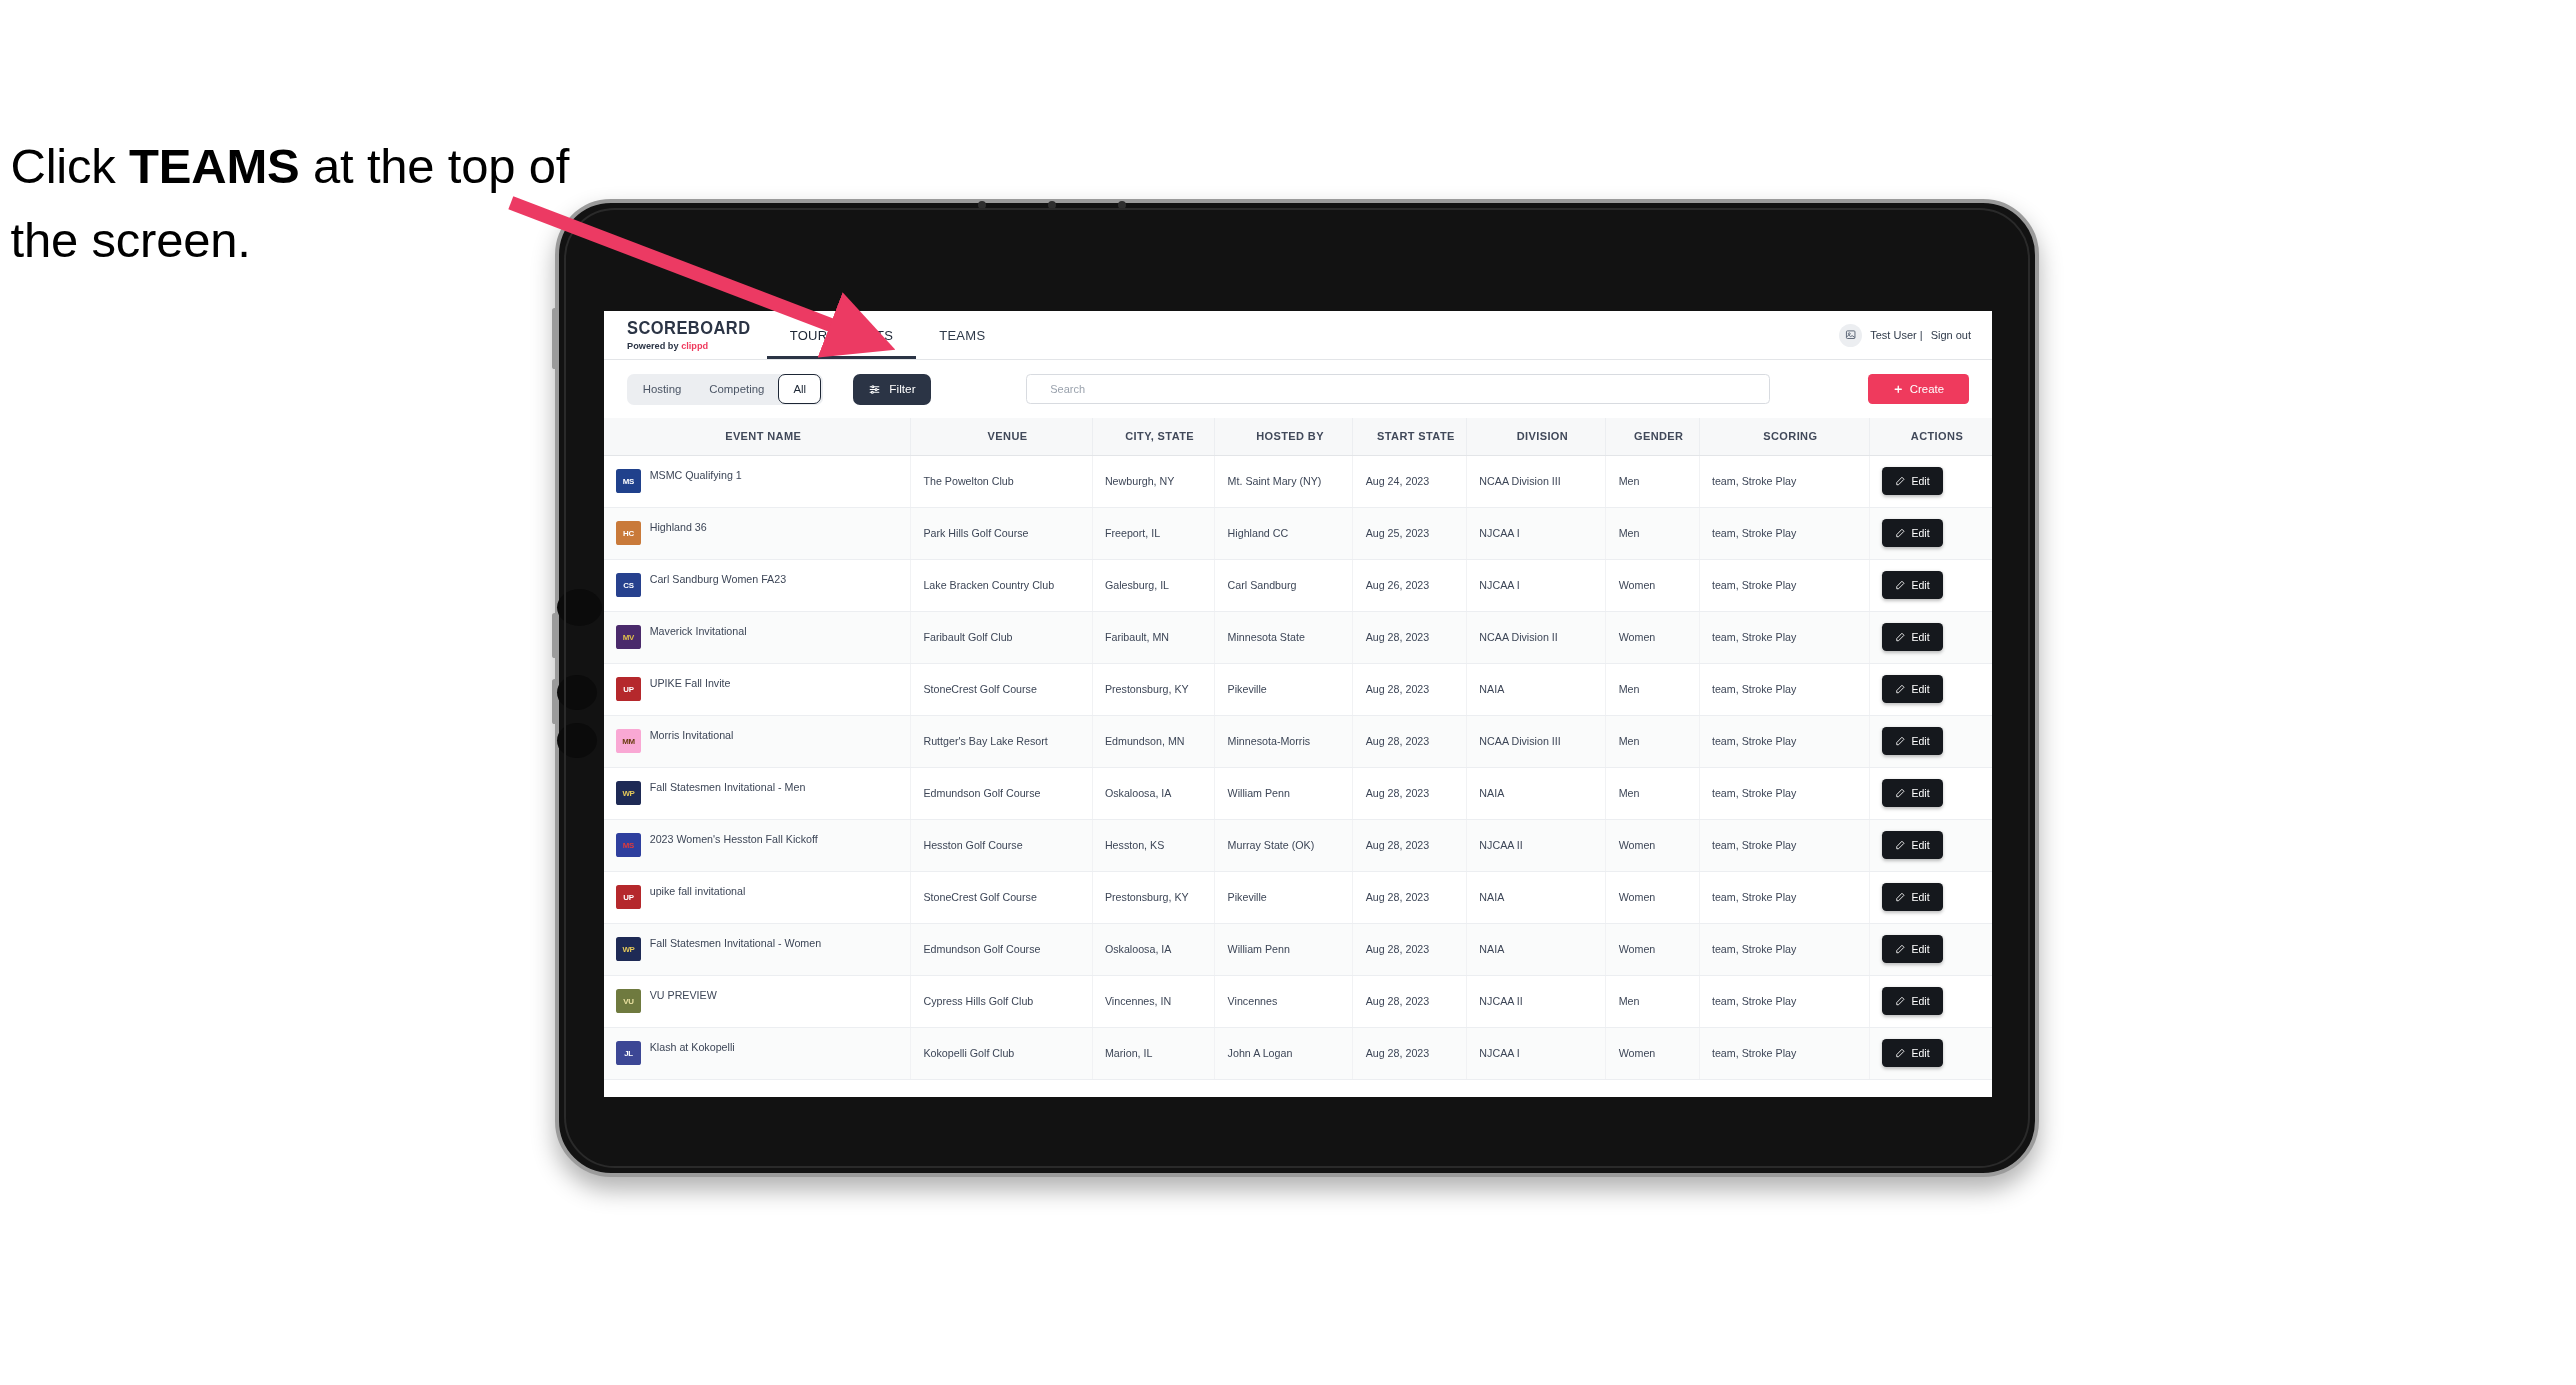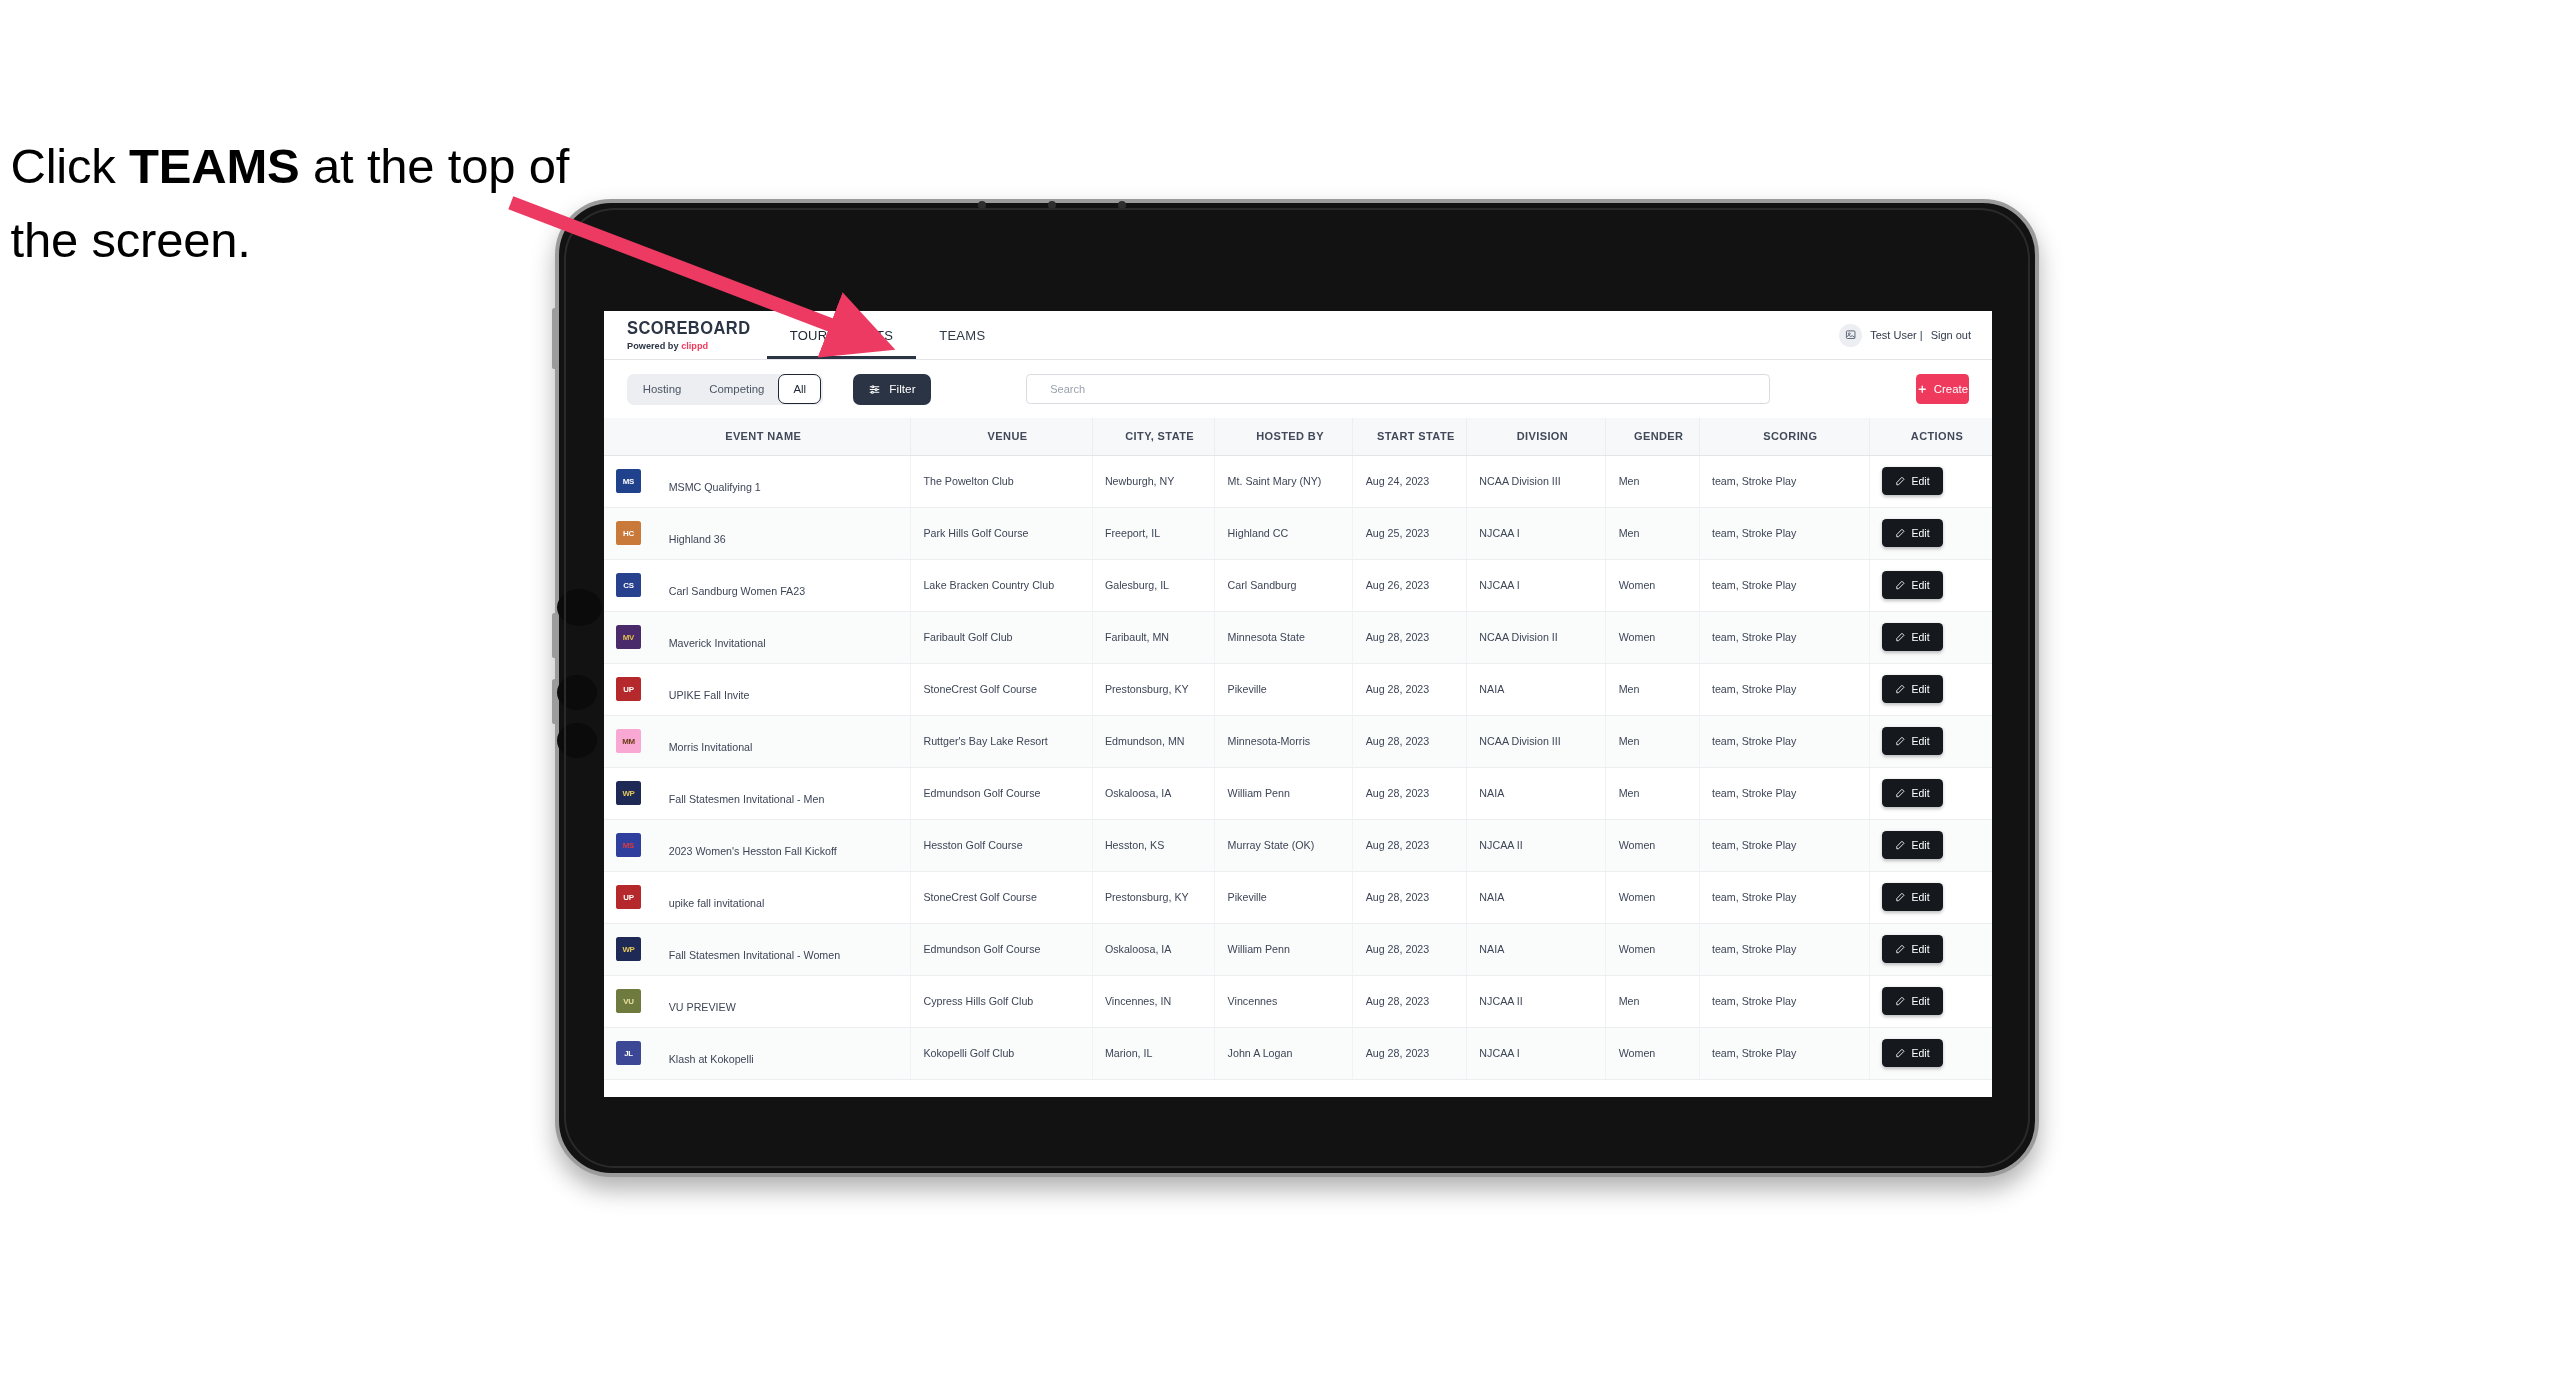--- a/index.html
+++ b/index.html
@@ -132,21 +132,21 @@
     border:0.9px solid #d8dbe0; border-radius:4.4px;
     padding:0 23px; font-size:11px; color:#2f3a4a;
     font-family:"Liberation Sans", sans-serif; background:#fff;
     outline:none;
   }
   .search-input::placeholder { color:#9aa2ad; }
   .create-btn {
     margin-left:auto;
     display:flex; align-items:center; gap:6.1px;
     background:#ef3a5d; color:#fff; height:30px;
-    border-radius:4.4px; padding:0 1px; font-size:11.4px; cursor:pointer;
+    border-radius:4.4px; padding:0 25px; font-size:11.4px; cursor:pointer;
     border:none; font-family:"Liberation Sans", sans-serif;
   }
 
   
   .table-scroll { height: 679px; overflow:hidden; }
   table { width:100%; border-collapse:collapse; table-layout:fixed; }
   thead th {
     background:#f7f8f9;
     font-size:11px; font-weight:600; letter-spacing:0.4px;
     color:#41495a; text-align:center;
@@ -160,21 +160,21 @@
     font-size:10.7px; color:#3d4657;
     padding: 0 0 0 12.2px;
     height:52px;
     border-bottom:0.9px solid #eceef1;
     border-right:0.9px solid #f1f2f4;
     vertical-align:middle;
     white-space:nowrap; overflow:hidden; text-overflow:ellipsis;
   }
   tbody td:last-child { border-right:none; }
   tbody tr:nth-child(even) { background:#fafbfb; }
-  .ev-cell { display:flex; align-items:flex-end; gap:28px; }
+  .ev-cell { display:flex; align-items:flex-start; gap:9px; }
   .logo {
     width:24.5px; height:24.5px; flex:0 0 24.5px;
     border-radius:2.6px;
     display:flex; align-items:center; justify-content:center;
     font-size:7.9px; font-weight:800; color:#fff; letter-spacing:-0.3px;
     overflow:hidden;
   }
   .edit-btn {
     display:inline-flex; align-items:center; gap:6.1px;
     background:#15181d; color:#fff;

